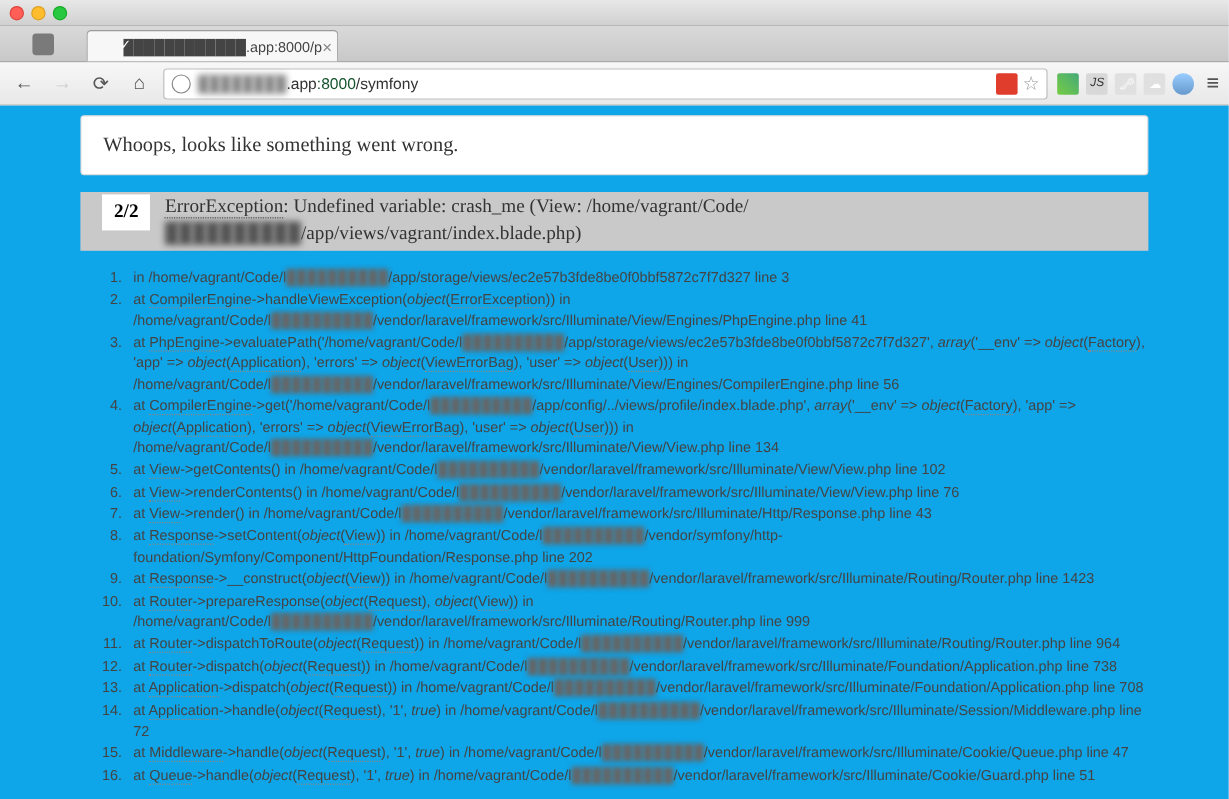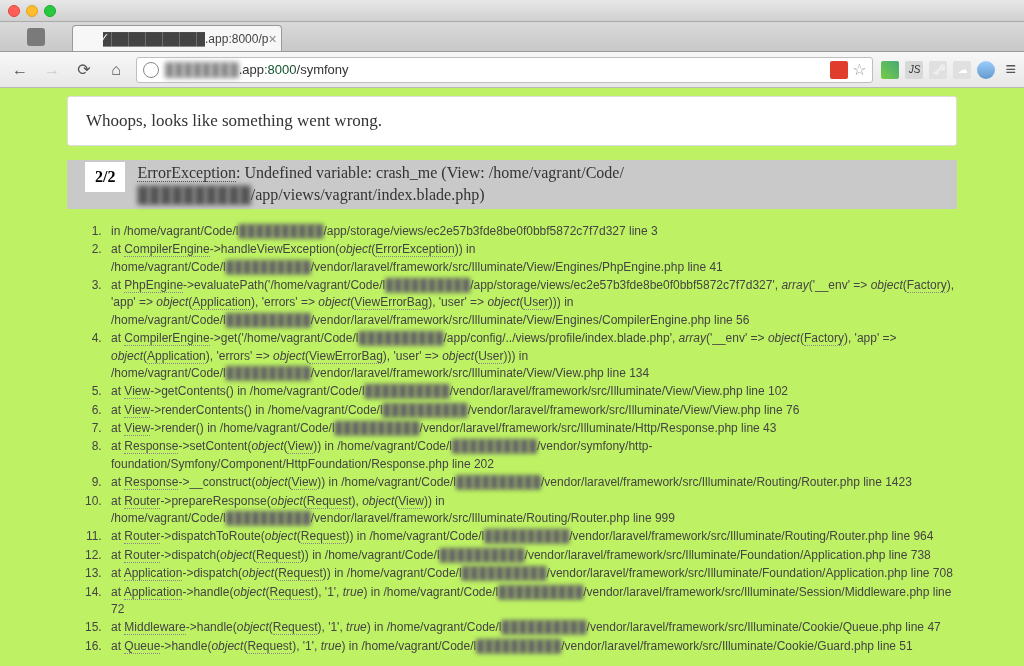--- a/index.html
+++ b/index.html
@@ -38,21 +38,21 @@
 .tool-right{display:flex;align-items:center;gap:6px;font-style:italic;}
 .ext{width:18px;height:18px;border-radius:2px;display:flex;align-items:center;justify-content:center;font-size:10px;color:#fff;}
 .ext.grn4{background:linear-gradient(45deg,#7c4,#4a7);} 
 .ext.js{background:#d8d8d8;color:#333;}
 .ext.key{background:#e0e0e0;}
 .ext.cloud{background:#e0e0e0;}
 .ext.globe2{background:linear-gradient(#9cf,#69c);border-radius:50%;}
 .hamb{font-size:18px;color:#555;margin-left:4px;}
 
 
-.viewport{flex:1;background:#bef264;overflow:auto;padding:8px 0;}
+.viewport{flex:1;background:#0ea5e9;overflow:auto;padding:8px 0;}
 .page{width:890px;margin:0 auto;}
 
 
 .whoops{background:#fff;border:1px solid #ddd;border-radius:3px;padding:14px 18px;font-family:Georgia,serif;font-size:17px;color:#333;margin-bottom:14px;}
 
 .exc{background:#c9c9c9;padding:2px 18px;display:flex;gap:12px;align-items:flex-start;margin-bottom:14px;}
 .badge{background:#fff;padding:6px 10px;font-weight:bold;font-family:Georgia,serif;font-size:16px;}
 .exc-text{font-family:Georgia,serif;font-size:16px;color:#333;line-height:1.4;}
 .exc-text .cls{border-bottom:1px dotted #555;}
 .exc-text .blur{color:transparent;text-shadow:0 0 5px #555;}

